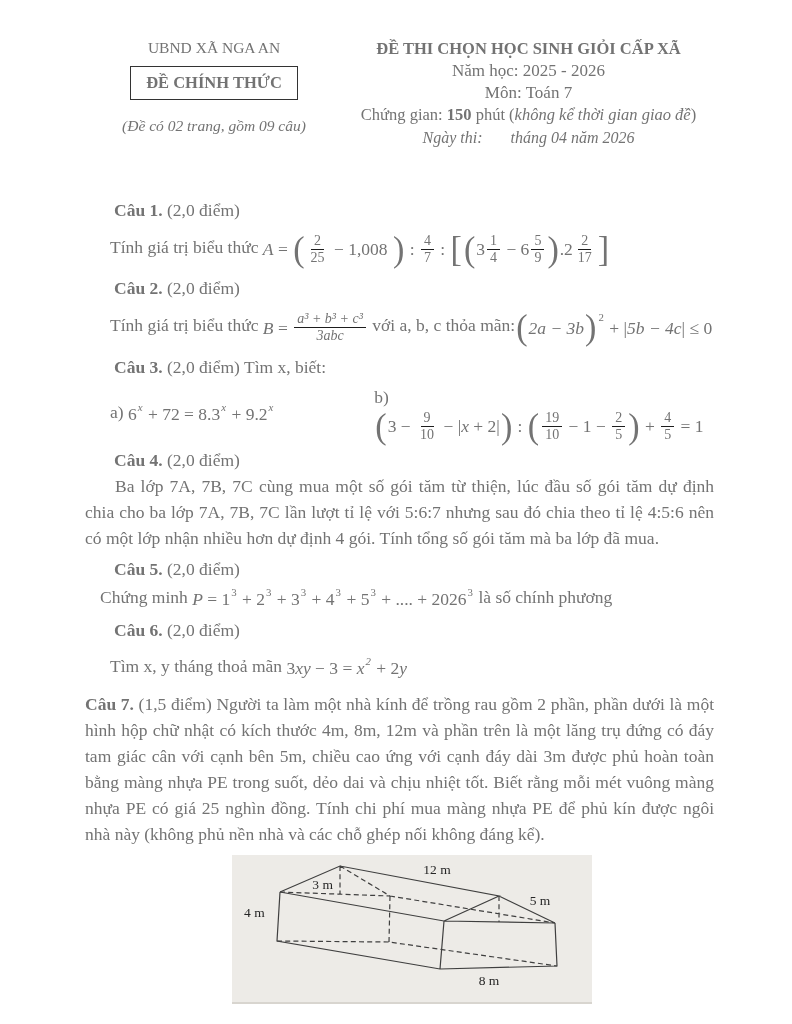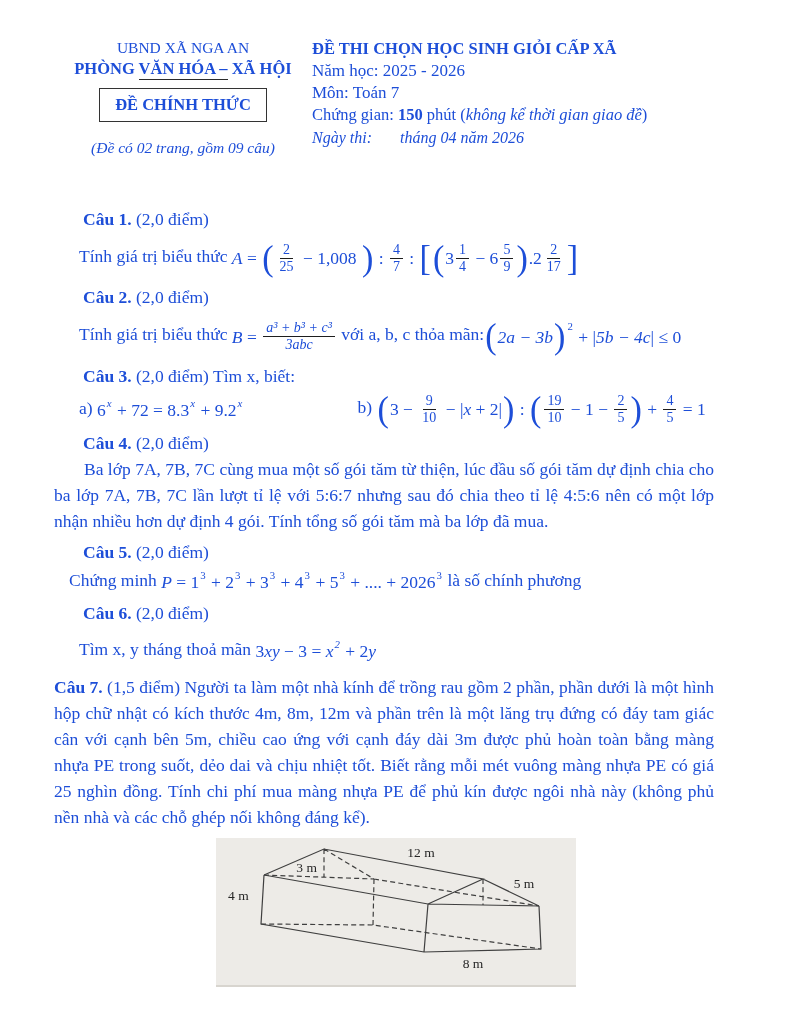--- a/index.html
+++ b/index.html
@@ -1,35 +1,35 @@
 <!DOCTYPE html>
 <html><head>
 <meta charset="utf-8">
 <style>
   * { margin:0; padding:0; box-sizing:border-box; }
   html,body { background:#888; }
   .page {
     position:relative; width:792px; height:1024px; margin:0 auto;
-    background:#ffffff; color:#1d4ed8;
+    background:#ffffff; color:#737373;
     font-family:"Liberation Serif", serif;
     font-size:17.5px; line-height:26px;
-    padding:38px 78px 0 54px; overflow:hidden;
+    padding:38px 78px 0 85px; overflow:hidden;
   }
   
   .header { display:flex; }
   .header-left { width:258px; text-align:center; flex-shrink:0; }
   .hl1 { font-size:15.5px; line-height:20px; }
   .hl2 { font-size:16.5px; font-weight:bold; line-height:22px; white-space:nowrap; }
   .hl2 .ul { border-bottom:1.5px solid #2b2b2b; padding-bottom:1px; }
   .seal-box {
     display:inline-block; border:1.6px solid #333; padding:3px 15px;
     font-weight:bold; font-size:16.5px; margin:8px 0 16px 0; background:#fff;
   }
   .hl-note { font-style:italic; font-size:15.5px; line-height:20px; }
-  .header-right { flex:1; }
+  .header-right { flex:1; text-align:center; }
   .hr1 { font-weight:bold; font-size:16.5px; line-height:22px; white-space:nowrap; }
   .hr2,.hr3 { font-weight:normal; font-size:17px; line-height:22px; }
   .hr4 { font-size:16.5px; line-height:22px; }
   .hr4 .it, .hr5 { font-style:italic; }
   .hr5 { font-size:16px; line-height:23px; }
   .gap { display:inline-block; width:28px; }
   
   .content { margin-top:48px; }
   .qh { margin-top:5px; }
   .qh b { font-weight:bold;margin-left:29px; }
@@ -58,21 +58,20 @@
   svg text { font-family:"Liberation Serif", serif; font-size:13.5px; fill:#262626; }
 </style>
 </head>
 <body>
 
 <div class="page">
 
   <div class="header">
     <div class="header-left">
       <div class="hl1">UBND XÃ NGA AN</div>
-      <div class="hl2"><span>PHÒNG </span><span class="ul">VĂN HÓA –</span><span> XÃ HỘI</span></div>
       <div><span class="seal-box">ĐỀ CHÍNH THỨC</span></div>
       <div class="hl-note">(Đề có 02 trang, gồm 09 câu)</div>
     </div>
     <div class="header-right">
       <div class="hr1">ĐỀ THI CHỌN HỌC SINH GIỎI CẤP XÃ</div>
       <div class="hr2">Năm học: 2025 - 2026</div>
       <div class="hr3">Môn: Toán 7</div>
       <div class="hr4"><span>Chứng gian: </span><b>150</b><span> phút (</span><span class="it">không kể thời gian giao đề</span><span>)</span></div>
       <div class="hr5"><span>Ngày thi:</span><span class="gap"></span><span>tháng 04 năm 2026</span></div>
     </div>

